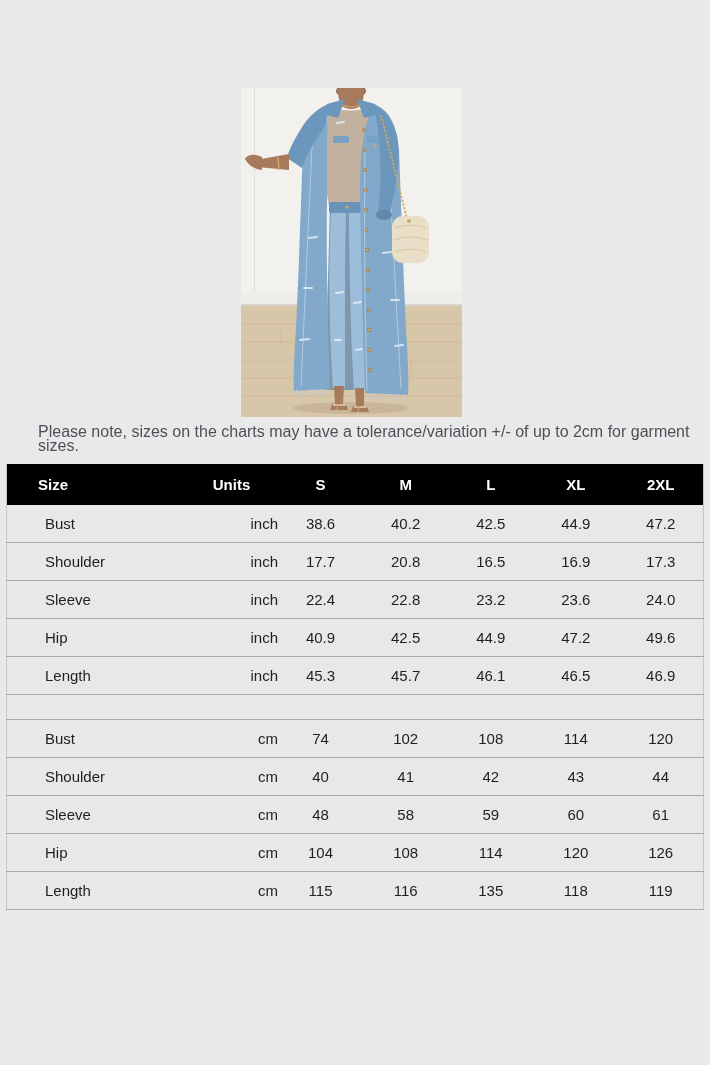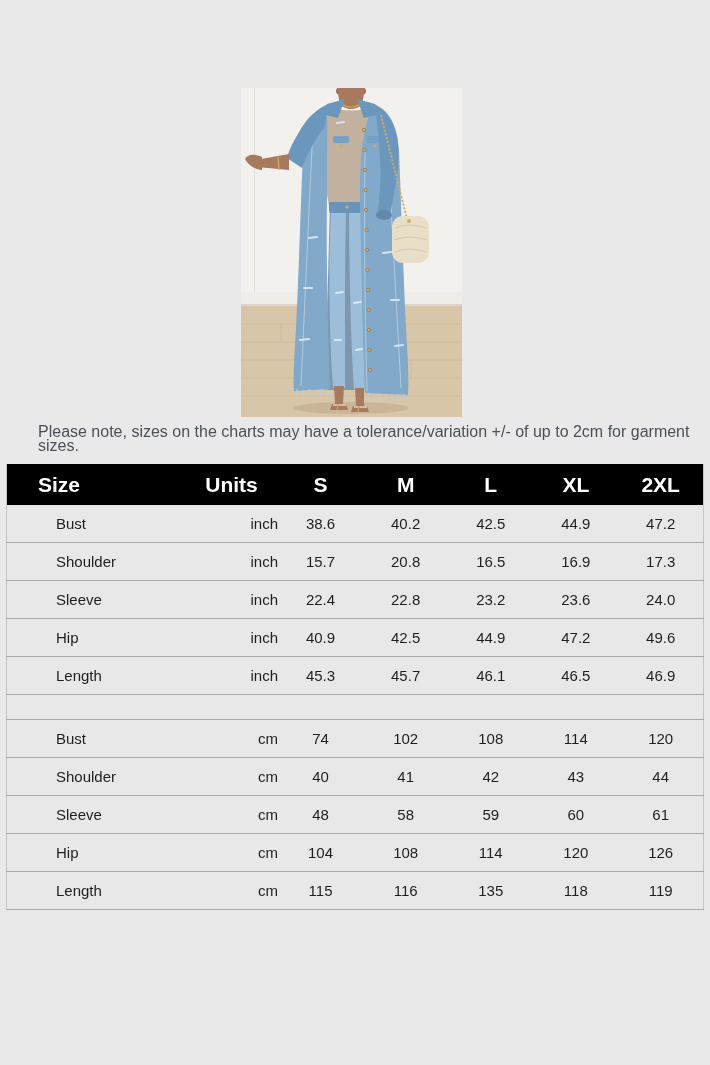--- a/index.html
+++ b/index.html
@@ -25,33 +25,33 @@
     border-collapse:collapse;
     table-layout:fixed;
     width:698px;
     margin-left:6px;
     border-left:1px solid #c6c6c6;
     border-right:1px solid #c6c6c6;
   }
   table.size-table th{
     background:#000000;color:#ffffff;
     height:41px;
-    font-size:21px;font-weight:bold;
+    font-size:15px;font-weight:bold;
     text-align:center;padding:0;
   }
   table.size-table th.c1{width:146px;text-align:left;padding-left:31px;}
   table.size-table th.c2{width:93px;text-align:center;padding-left:1px;}
   table.size-table td{
     background:#e8e8e8;
     height:37px;
     border-bottom:1px solid #a9a9a9;
     font-size:15px;color:#1f1f1f;
     text-align:center;padding:0;
   }
-  table.size-table td.c1{text-align:left;padding-left:49px;}
+  table.size-table td.c1{text-align:left;padding-left:38px;}
   table.size-table td.c2{text-align:right;padding-left:1px;}
   table.size-table tr.spacer td{height:24px;}
 </style>
 </head>
 <body>
 
 <div class="page">
 
   <div class="photo-wrap">
     <svg width="221" height="329" viewBox="0 0 221 329" xmlns="http://www.w3.org/2000/svg">
@@ -209,21 +209,21 @@
         <td class="c2">inch</td>
         <td>38.6</td>
         <td>40.2</td>
         <td>42.5</td>
         <td>44.9</td>
         <td>47.2</td>
       </tr>
       <tr>
         <td class="c1">Shoulder</td>
         <td class="c2">inch</td>
-        <td>15.7</td>
+        <td>17.7</td>
         <td>20.8</td>
         <td>16.5</td>
         <td>16.9</td>
         <td>17.3</td>
       </tr>
       <tr>
         <td class="c1">Sleeve</td>
         <td class="c2">inch</td>
         <td>22.4</td>
         <td>22.8</td>

